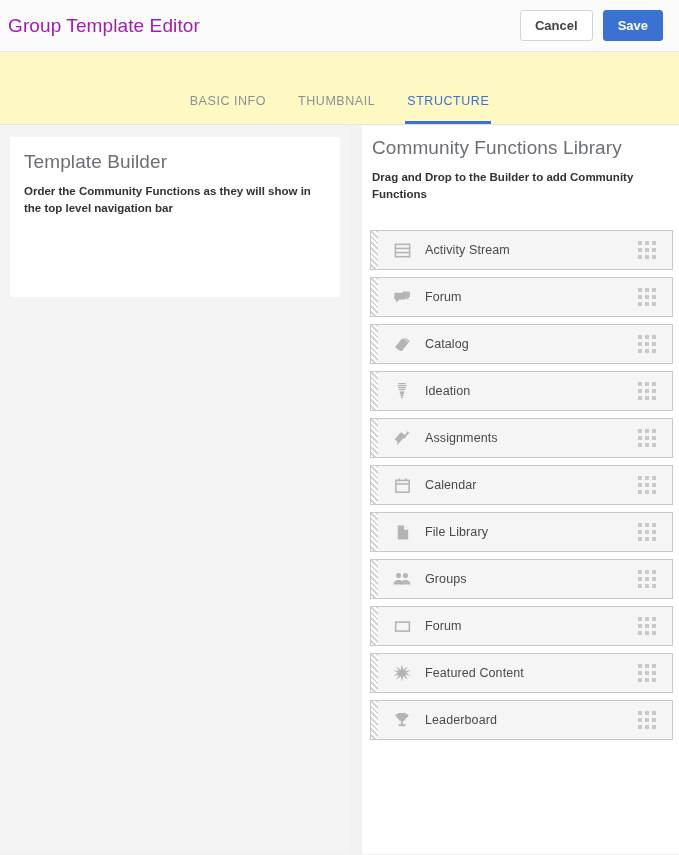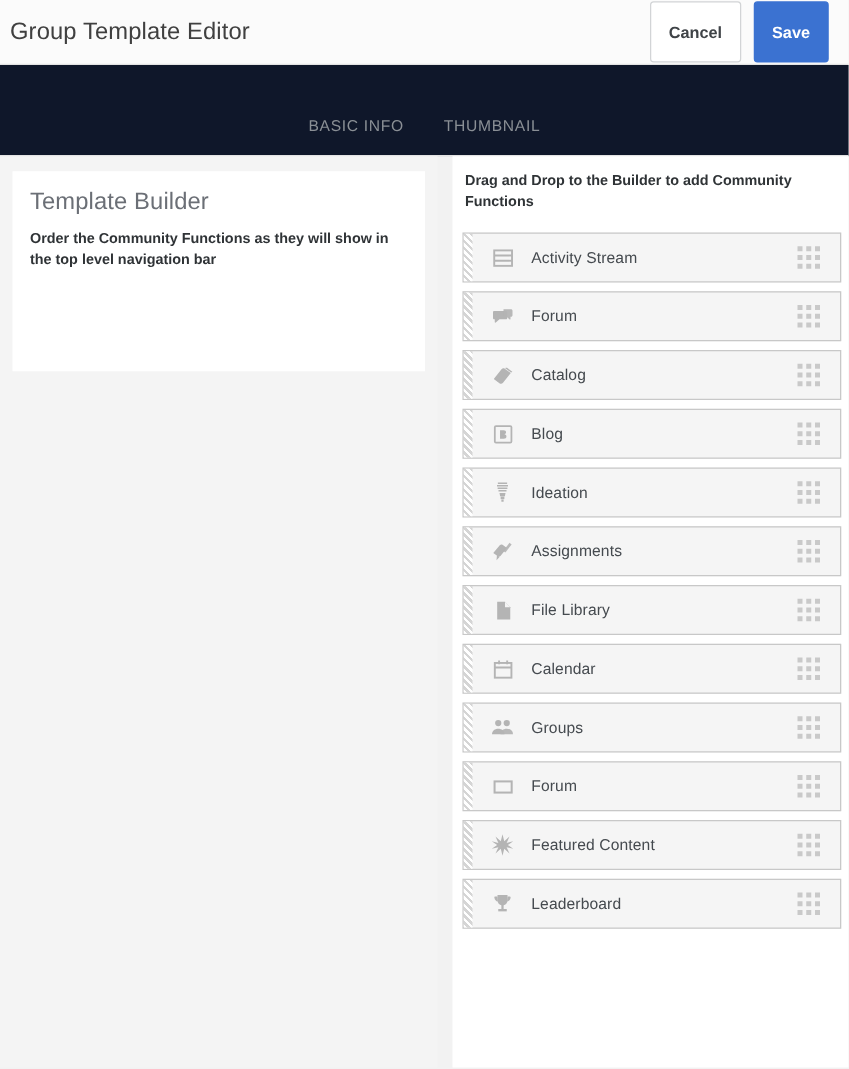--- a/index.html
+++ b/index.html
@@ -18,56 +18,56 @@
     height: 52px;
     background: #fbfbfb;
     border-bottom: 1px solid #e3e3e3;
     display: flex;
     align-items: center;
     padding: 0 16px 0 8px;
   }
   .app-title {
     font-size: 19px;
     font-weight: 400;
-    color: #404040;
+    color: #a21caf;
     letter-spacing: .1px;
     white-space: nowrap;
   }
   .topbar-actions {
     margin-left: auto;
     display: flex;
     align-items: center;
     gap: 10px;
   }
   .btn {
     font-family: "Liberation Sans", sans-serif;
     font-size: 13px;
     font-weight: 700;
     border-radius: 3px;
     padding: 0 14px;
-    height: 49px;
+    height: 31px;
     line-height: 29px;
     cursor: pointer;
     white-space: nowrap;
   }
   .btn-cancel {
     background: #ffffff;
     color: #3f4347;
     border: 1px solid #d2d4d6;
   }
   .btn-save {
     background: #3b72d1;
     color: #ffffff;
     border: 1px solid #3b72d1;
   }
 
   
   .tabbar {
     height: 73px;
-    background: #0f172a;
+    background: #fef9c3;
     border-bottom: 1px solid #e3e3e3;
     display: flex;
     align-items: flex-end;
     justify-content: center;
     gap: 0px;
   }
   .tab {
     position: relative;
     font-size: 12.5px;
     letter-spacing: .55px;
@@ -122,21 +122,21 @@
     font-size: 11.5px;
     font-weight: 700;
     color: #2f3336;
     line-height: 1.45;
   }
   .right-col .panel-title { padding-left: 2px; }
   .right-col .panel-sub { padding-left: 2px; max-width: 272px; }
 
   
   .fn-list {
-    margin-top: 16px;
+    margin-top: 28px;
     display: flex;
     flex-direction: column;
     gap: 7px;
   }
   .fn-item {
     position: relative;
     height: 40px;
     background: #f5f5f5;
     border: 1px solid #c8c8c8;
     display: flex;
@@ -195,32 +195,34 @@
   <div class="app-title">Group Template Editor</div>
   <div class="topbar-actions">
     <button class="btn btn-cancel">Cancel</button>
     <button class="btn btn-save">Save</button>
   </div>
 </div>
 
 <div class="tabbar">
   <div class="tab">BASIC INFO</div>
   <div class="tab">THUMBNAIL</div>
+  <div class="tab active">STRUCTURE</div>
 </div>
 
 <div class="content">
 
   <div class="left-col">
     <div class="builder-card">
       <div class="panel-title">Template Builder</div>
       <div class="panel-sub">Order the Community Functions as they will show in the top level navigation bar</div>
     </div>
   </div>
 
   <div class="right-col">
+    <div class="panel-title">Community Functions Library</div>
     <div class="panel-sub">Drag and Drop to the Builder to add Community Functions</div>
     <div class="fn-list" id="fn-list">
         <div class="fn-item">
           <span class="fn-icon">
             <svg width="19" height="19" viewBox="0 0 20 20" fill="none" stroke="currentColor" stroke-width="1.6">
               <rect x="2.5" y="3.5" width="15" height="13"></rect>
               <line x1="2.5" y1="7.8" x2="17.5" y2="7.8"></line>
               <line x1="2.5" y1="12.2" x2="17.5" y2="12.2"></line>
             </svg>
           </span>
@@ -258,40 +260,20 @@
           </span>
         </div>
         <div class="fn-item">
           <span class="fn-icon">
             <svg width="20" height="20" viewBox="0 0 20 20" fill="currentColor">
               <path d="M3 13.2 L9.2 5.4 C9.9 4.5 11 4.3 11.8 4.9 L16.6 8.4 L10.4 16.2 C9.7 17.1 8.6 17.3 7.8 16.7 Z"></path>
               <path d="M16.9 8.0 L12.1 4.5 C12.8 4.1 13.6 4.2 14.2 4.6 L17.6 7.1 C18.0 7.4 18.0 7.7 16.9 8.0 Z"></path>
             </svg>
           </span>
           <span class="fn-label">Catalog</span>
-          <span class="fn-grip">
-            <i></i>
-            <i></i>
-            <i></i>
-            <i></i>
-            <i></i>
-            <i></i>
-            <i></i>
-            <i></i>
-            <i></i>
-          </span>
-        </div>
-        <div class="fn-item">
-          <span class="fn-icon">
-            <svg width="19" height="19" viewBox="0 0 20 20" fill="none" stroke="currentColor" stroke-width="1.5">
-              <rect x="3" y="3" width="14" height="14" rx="1"></rect>
-              <path d="M7.4 13.6V6.6h3.1c1.2 0 2 .6 2 1.7 0 .9-.6 1.5-1.5 1.6 1.1.1 1.8.8 1.8 1.8 0 1.2-.9 1.9-2.3 1.9z" fill="currentColor" stroke="none"></path>
-            </svg>
-          </span>
-          <span class="fn-label">Blog</span>
           <span class="fn-grip">
             <i></i>
             <i></i>
             <i></i>
             <i></i>
             <i></i>
             <i></i>
             <i></i>
             <i></i>
             <i></i>
@@ -335,40 +317,20 @@
             <i></i>
             <i></i>
             <i></i>
             <i></i>
             <i></i>
             <i></i>
           </span>
         </div>
         <div class="fn-item">
           <span class="fn-icon">
-            <svg width="19" height="19" viewBox="0 0 20 20" fill="currentColor">
-              <path d="M5 2.6h6.6L16 7.1v10.3H5z"></path>
-              <path d="M11.6 2.6 L16 7.1h-4.4z" fill="#ffffff" opacity=".85"></path>
-            </svg>
-          </span>
-          <span class="fn-label">File Library</span>
-          <span class="fn-grip">
-            <i></i>
-            <i></i>
-            <i></i>
-            <i></i>
-            <i></i>
-            <i></i>
-            <i></i>
-            <i></i>
-            <i></i>
-          </span>
-        </div>
-        <div class="fn-item">
-          <span class="fn-icon">
             <svg width="19" height="19" viewBox="0 0 20 20" fill="none" stroke="currentColor" stroke-width="1.6">
               <rect x="3" y="4.6" width="14" height="12.4"></rect>
               <line x1="3" y1="8.4" x2="17" y2="8.4"></line>
               <line x1="6.6" y1="2.6" x2="6.6" y2="5.6"></line>
               <line x1="13.4" y1="2.6" x2="13.4" y2="5.6"></line>
             </svg>
           </span>
           <span class="fn-label">Calendar</span>
           <span class="fn-grip">
             <i></i>
@@ -377,20 +339,40 @@
             <i></i>
             <i></i>
             <i></i>
             <i></i>
             <i></i>
             <i></i>
           </span>
         </div>
         <div class="fn-item">
           <span class="fn-icon">
+            <svg width="19" height="19" viewBox="0 0 20 20" fill="currentColor">
+              <path d="M5 2.6h6.6L16 7.1v10.3H5z"></path>
+              <path d="M11.6 2.6 L16 7.1h-4.4z" fill="#ffffff" opacity=".85"></path>
+            </svg>
+          </span>
+          <span class="fn-label">File Library</span>
+          <span class="fn-grip">
+            <i></i>
+            <i></i>
+            <i></i>
+            <i></i>
+            <i></i>
+            <i></i>
+            <i></i>
+            <i></i>
+            <i></i>
+          </span>
+        </div>
+        <div class="fn-item">
+          <span class="fn-icon">
             <svg width="20" height="20" viewBox="0 0 20 20" fill="currentColor">
               <circle cx="6.6" cy="6.4" r="2.5"></circle>
               <circle cx="13.4" cy="6.4" r="2.5"></circle>
               <path d="M1.6 15.4c0-2.7 2.2-4.4 5-4.4s5 1.7 5 4.4z"></path>
               <path d="M8.4 15.4c0-2.7 2.2-4.4 5-4.4s5 1.7 5 4.4z" opacity=".95"></path>
             </svg>
           </span>
           <span class="fn-label">Groups</span>
           <span class="fn-grip">
             <i></i>

